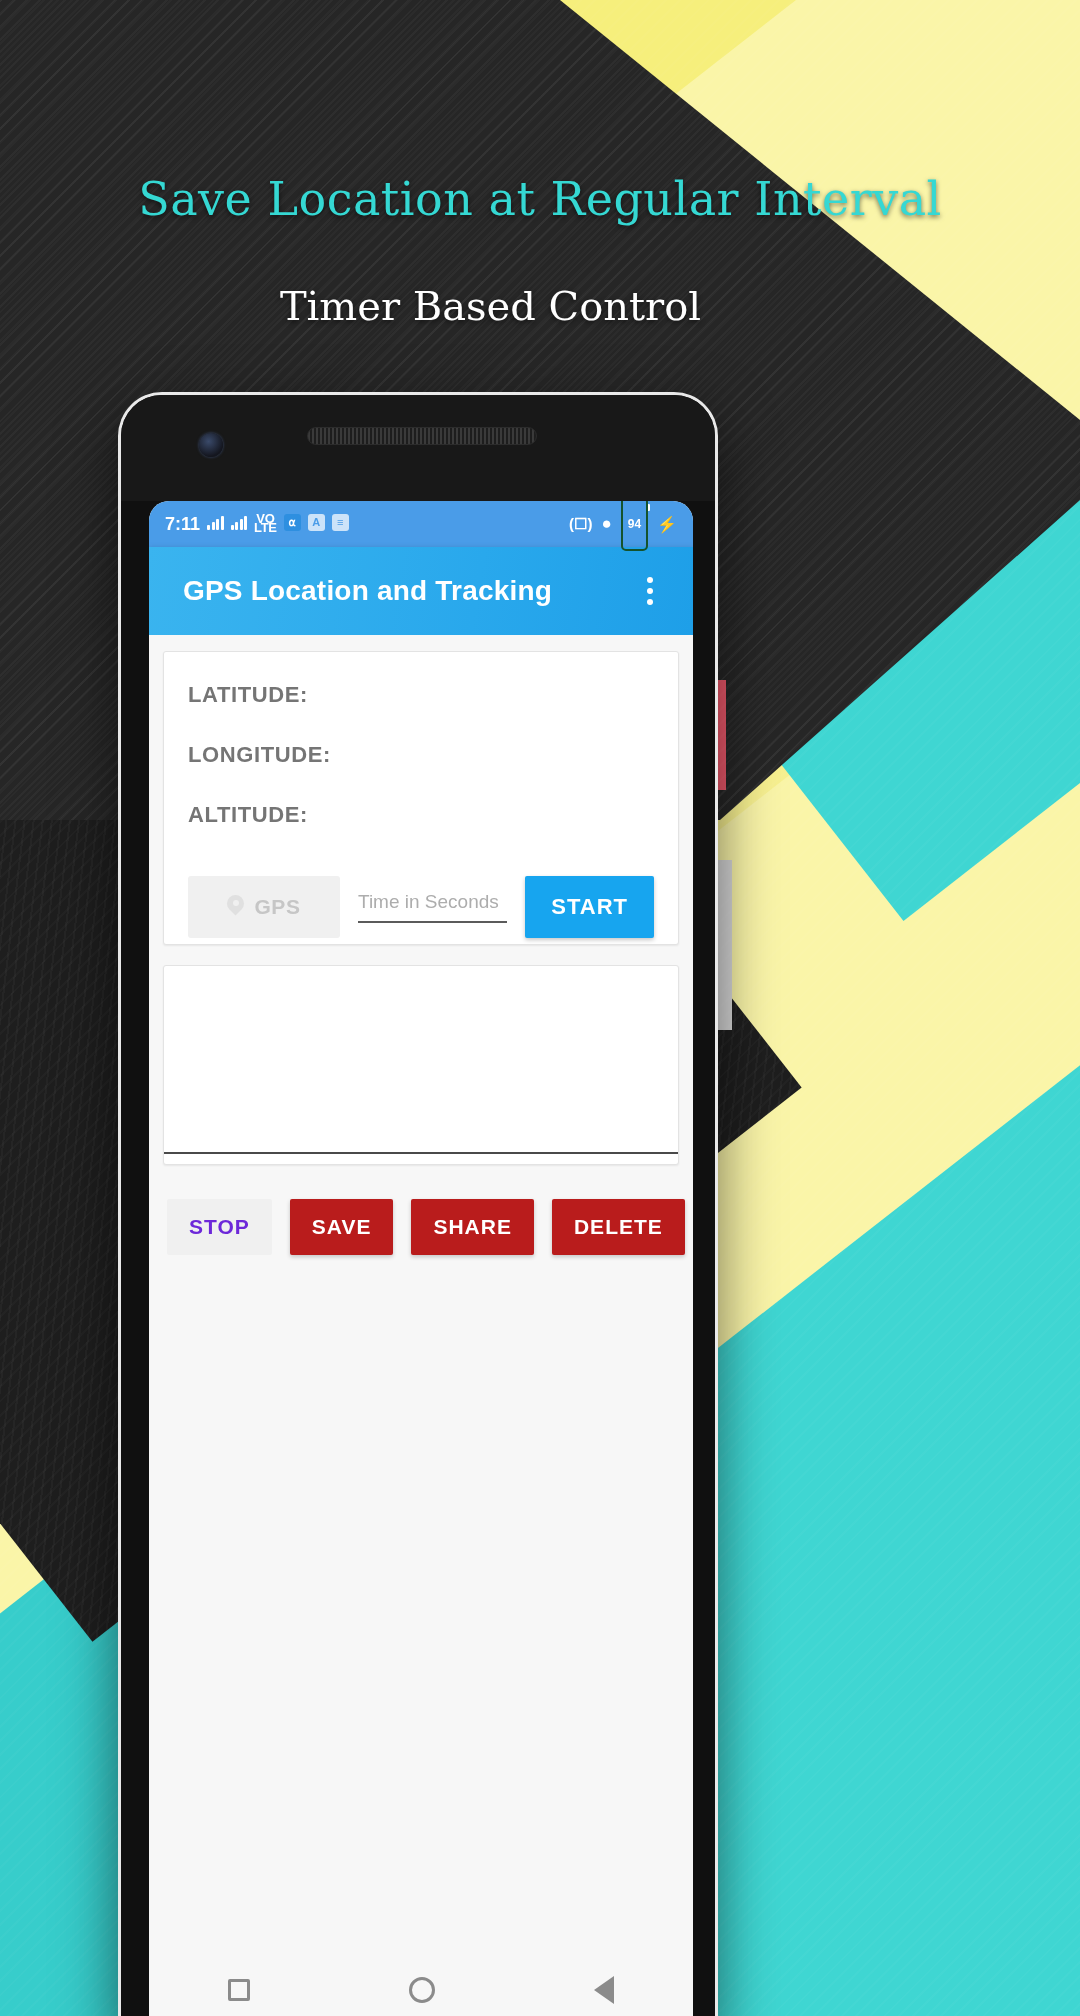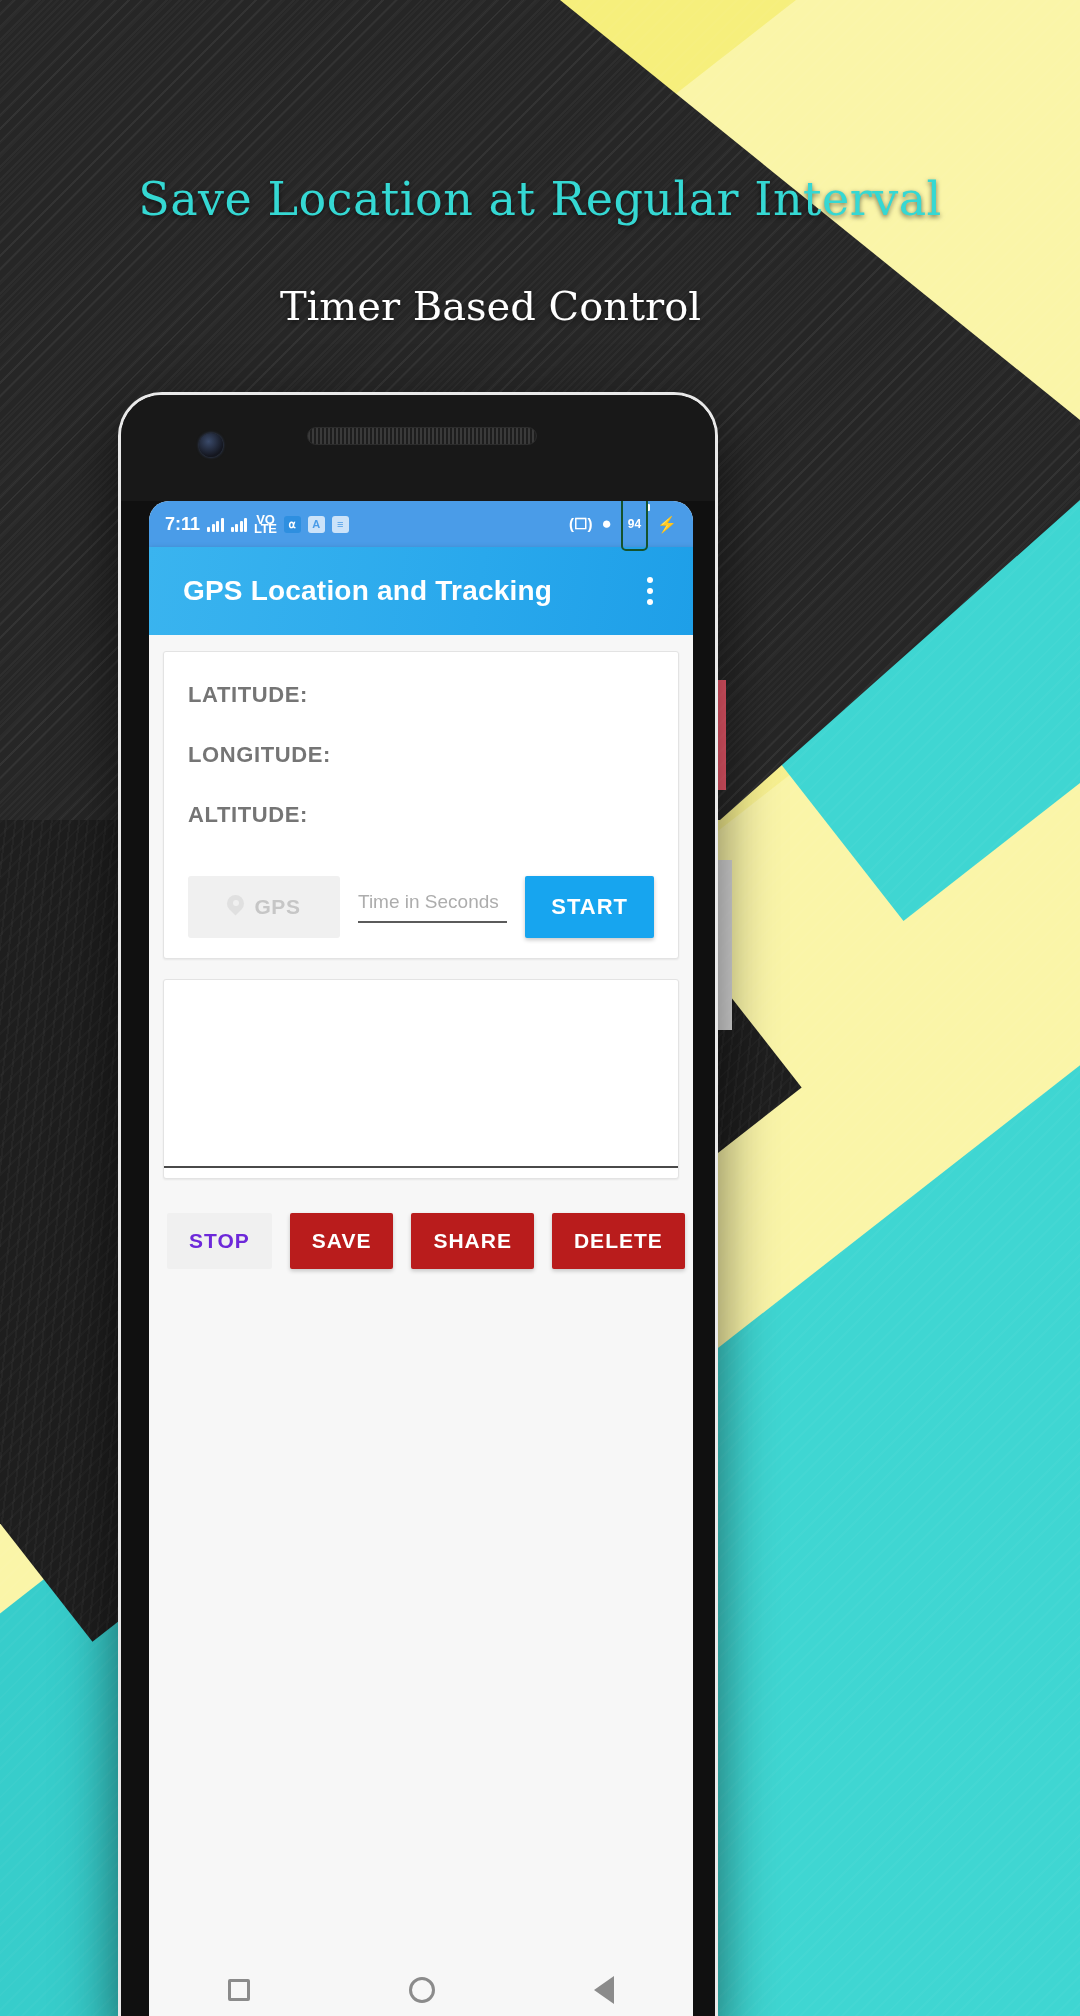--- a/index.html
+++ b/index.html
@@ -138,21 +138,21 @@
     overflow:hidden;
   }
 
   
   #statusbar {
     height:46px; background:#4a9ce8;
     display:flex; align-items:center; justify-content:space-between;
     padding:0 16px; color:#ffffff;
     font-size:18px; font-weight:bold;
   }
-  .sb-left { display:flex; align-items:center; gap:7px; }
+  .sb-left { display:flex; align-items:flex-start; gap:7px; }
   .sb-right { display:flex; align-items:center; gap:9px; }
   .sig { display:flex; align-items:flex-end; gap:1.5px; height:16px; }
   .sig i { display:block; width:3px; background:#fff; border-radius:1px; }
   .sig i:nth-child(1){height:5px}
   .sig i:nth-child(2){height:8px}
   .sig i:nth-child(3){height:11px}
   .sig i:nth-child(4){height:14px}
   .volte {
     font-size:13px; line-height:9px; font-weight:bold;
     text-align:center; letter-spacing:-0.3px;
@@ -188,21 +188,21 @@
 
   
   #appbody { background:#f7f7f7; height:1400px; padding:16px 14px 0; }
 
   .card {
     background:#ffffff;
     border:1px solid #e3e3e3;
     border-radius:3px;
     box-shadow:0 1px 2px rgba(0,0,0,0.07);
   }
-  #info-card { padding:30px 24px 20px; }
+  #info-card { padding:30px 24px 6px; }
   .coord-row {
     color:#757575; font-size:22px; font-weight:bold;
     letter-spacing:0.6px; margin-bottom:34px;
   }
   .coord-row:last-of-type { margin-bottom:0; }
 
   #control-row {
     display:flex; align-items:center; margin-top:48px; gap:12px;
   }
   #gps-button {

